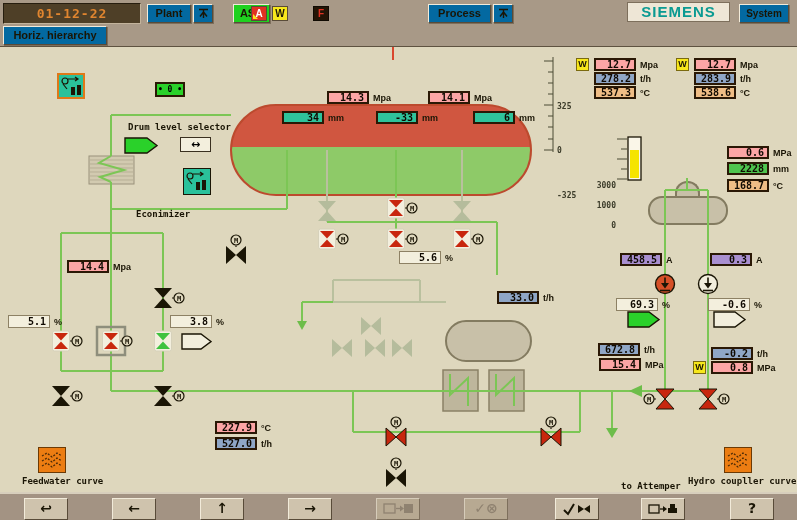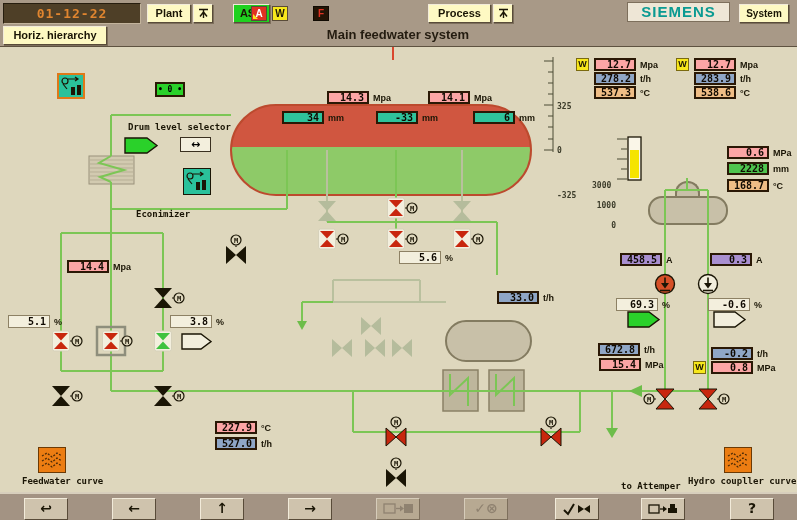--- a/index.html
+++ b/index.html
@@ -6,21 +6,21 @@
   #screen{position:relative;width:797px;height:520px;overflow:hidden;
     background:#ded7bd;font-family:"Liberation Sans",sans-serif;
     -webkit-font-smoothing:none;}
   
   #header{position:absolute;left:0;top:0;width:797px;height:46px;background:#a89987;
     border-bottom:1px solid #5e5240;z-index:6;}
   .sunken{background:#4e3f27;border-top:1px solid #261d0e;border-left:1px solid #261d0e;
     border-bottom:1px solid #c3b49c;border-right:1px solid #c3b49c;}
   #timestamp{position:absolute;left:3px;top:3px;width:136px;height:19px;
     color:#e0852f;font:bold 13px/19px "DejaVu Sans Mono",monospace;text-align:center;letter-spacing:1px;}
-  .hbtn{position:absolute;height:19px;box-sizing:border-box;background:#fef9c3;
+  .hbtn{position:absolute;height:19px;box-sizing:border-box;background:#0369a1;
     border-top:1px solid #f2ebda;border-left:1px solid #f2ebda;
     border-right:1px solid #594b39;border-bottom:1px solid #594b39;
     box-shadow:1px 1px 0 #7d6f5c;color:#1a1505;font:bold 11px/17px "Liberation Sans",sans-serif;
     text-align:center;cursor:default;}
   .hbtn.sq{width:20px;}
   #btn-asd{background:#1fd11f;}
   .alarmbox{position:absolute;top:6px;width:16px;height:15px;box-sizing:border-box;
     font:bold 10px/14px "Liberation Sans",sans-serif;text-align:center;
     border:1px solid #594b39;}
   #alarm-a{background:#e03222;color:#fff;}
@@ -101,21 +101,20 @@
     <div class="alarmbox" id="alarm-f" style="left:313px;">F</div>
     <div class="hbtn" style="left:428px;top:4px;width:63px;">Process</div>
     <div class="hbtn sq" style="left:493px;top:4px;">
       <svg width="13" height="13" style="margin-top:2px">
           <path d="M2,2.5 H11 M6.5,2.5 V11 M6.5,5 L3,9.5 M6.5,5 L10,9.5" stroke="#1a1505" stroke-width="1.4" fill="none"></path>
         </svg>
     </div>
     <div id="siemens">SIEMENS</div>
     <div class="hbtn" style="left:739px;top:4px;width:50px;font-size:10px;">System</div>
     <div class="hbtn" style="left:3px;top:26px;width:104px;">Horiz. hierarchy</div>
-    <div id="title">Main feedwater system</div>
   </div>
 
   <div id="drum"></div>
   <div class="vessel" style="left:675px;top:181px;width:25px;height:20px;border-radius:12px 12px 0 0;border-bottom:none;"></div>
   <div class="vessel" style="left:648px;top:196px;width:80px;height:29px;border-radius:14px;"></div>
   <div class="vessel" style="left:445px;top:320px;width:87px;height:42px;border-radius:21px;"></div>
 
   <svg id="pipes" viewBox="0 0 797 520">
 
     <g>
@@ -358,21 +357,21 @@
       <div class="mbox gold">227.9</div>
       <div class="munit">°C</div>
     </div>
     <div class="meas" style="left: 215px; top: 437px;">
       <div class="mbox blue">527.0</div>
       <div class="munit">t/h</div>
     </div>
     <div class="slabel" style="left: 557px; top: 102px;">325</div>
     <div class="slabel" style="left: 557px; top: 146px;">0</div>
     <div class="slabel" style="left: 557px; top: 191px;">-325</div>
-    <div class="slabel" style="left: 592px; top: 181px; width: 24px; text-align: left;">3000</div>
+    <div class="slabel" style="left: 592px; top: 181px; width: 24px; text-align: right;">3000</div>
     <div class="slabel" style="left: 592px; top: 201px; width: 24px; text-align: right;">1000</div>
     <div class="slabel" style="left: 592px; top: 221px; width: 24px; text-align: right;">0</div>
     <div class="valve" style="left: 214px; top: 233px;"><svg width="44" height="44">
         <polygon points="12,13 12,31 22,22" fill="#1a1505" stroke="none"></polygon>
         <polygon points="32,13 32,31 22,22" fill="#1a1505" stroke="none"></polygon>
         <path d="M22,12.5 V14" stroke="#1a1505" stroke-width="1.2"></path>
         <circle cx="22" cy="7" r="5" fill="#ded7bd" stroke="#1a1505" stroke-width="1.2"></circle>
         <text x="22" y="9.5" text-anchor="middle" font-family="DejaVu Sans Mono,monospace" font-size="7" font-weight="bold" fill="#1a1505">M</text>
       </svg></div>
     <div class="valve" style="left: 305px; top: 189px;"><svg width="44" height="44">

